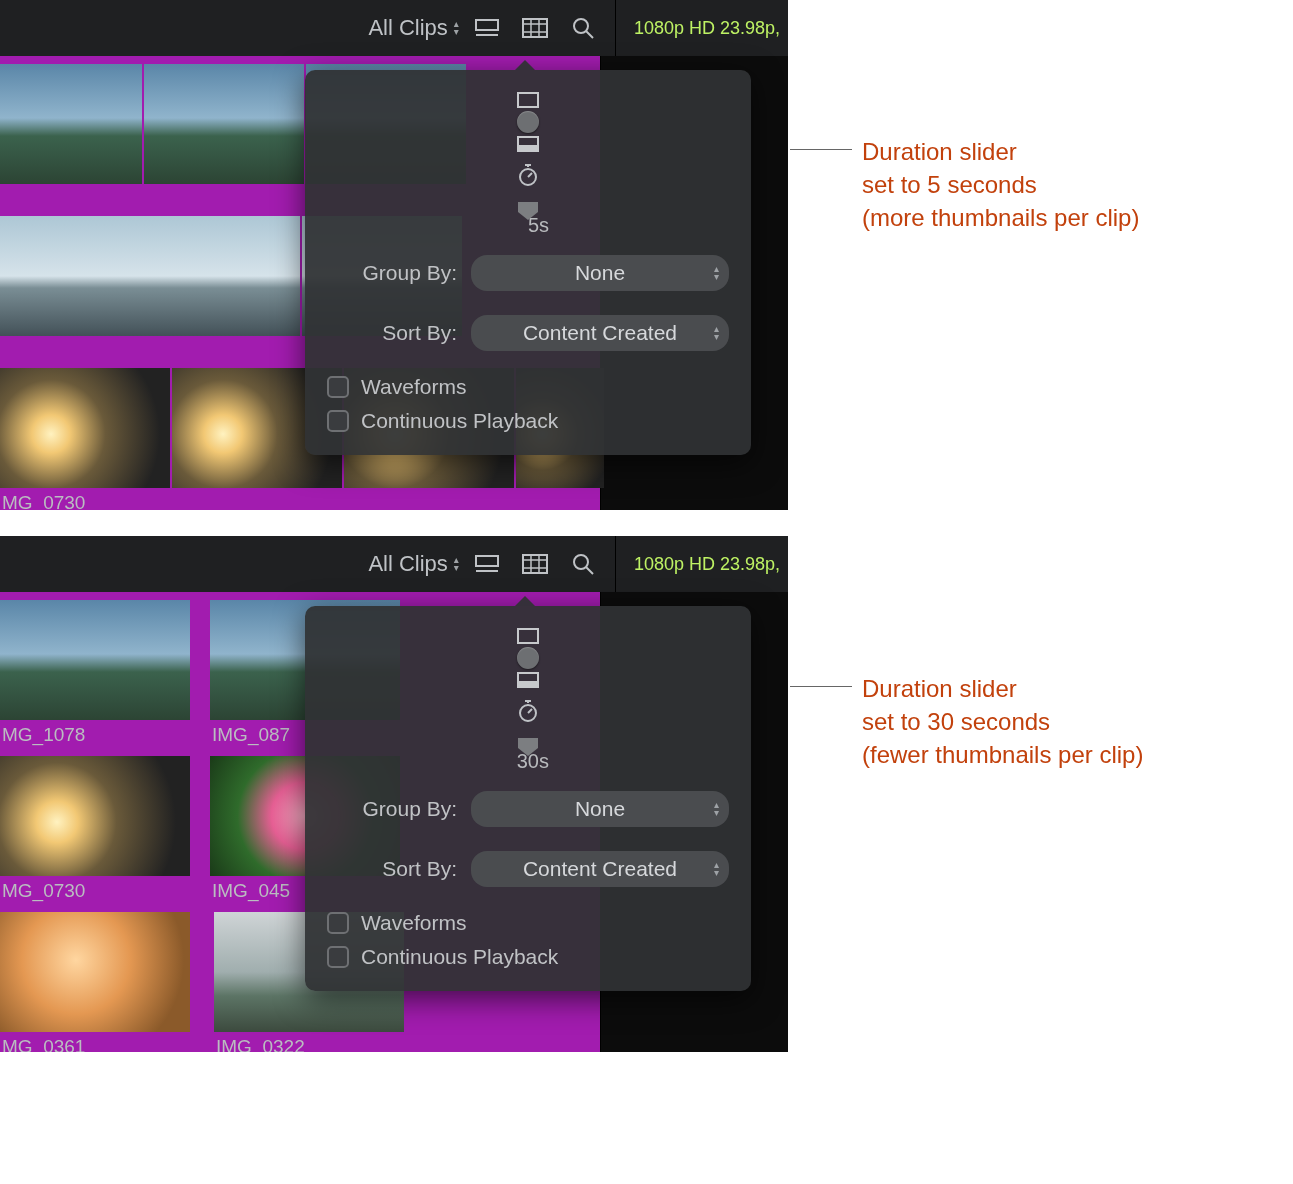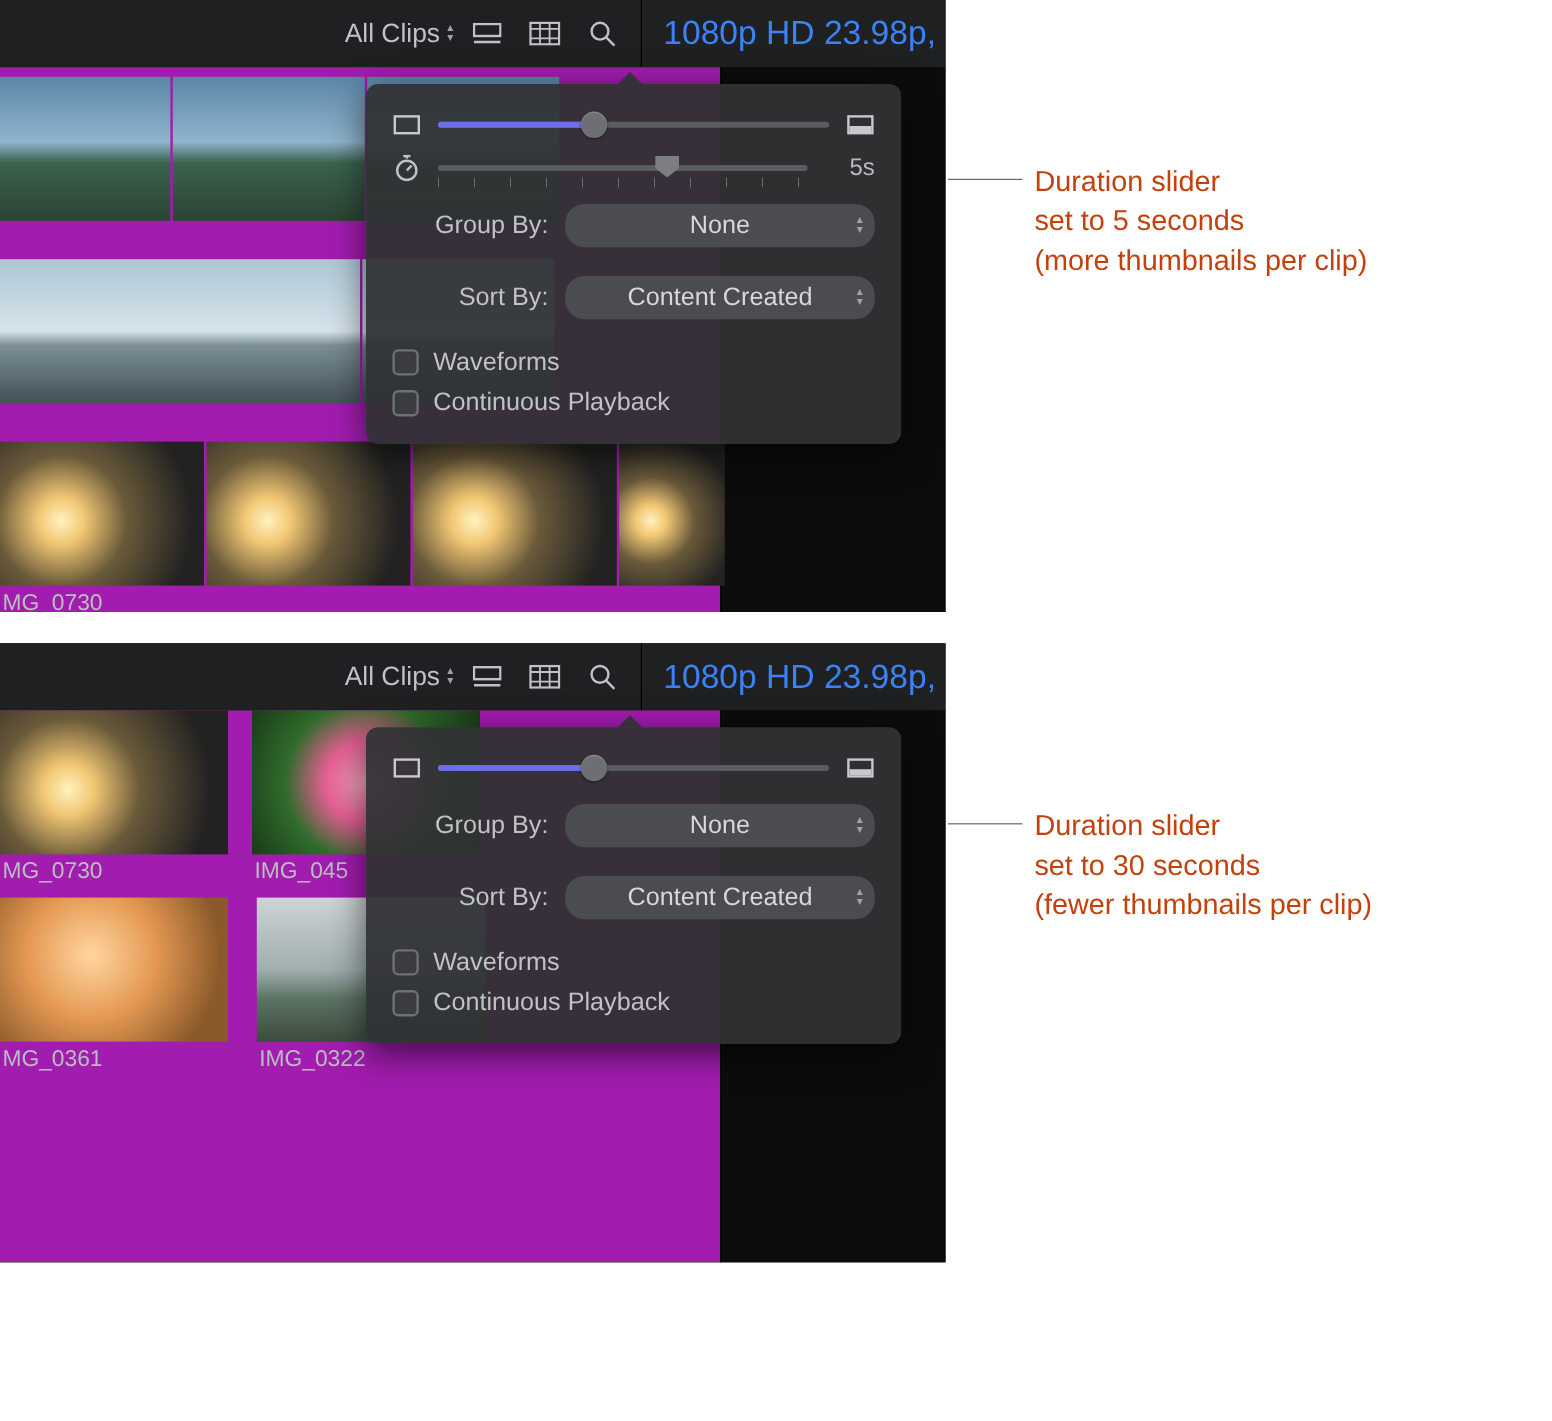--- a/index.html
+++ b/index.html
@@ -42,21 +42,21 @@
   }
   .updown {
     display: flex; flex-direction: column; font-size: 10px; line-height: 8px; color: #9ea2a6;
   }
   .ticon {
     width: 28px; height: 28px; display: flex; align-items: center; justify-content: center;
     color: #bfc2c6; margin: 0 10px; font-size: 22px;
   }
   .svgicon { stroke: #bfc2c6; fill: none; }
   .viewertext {
-    color: #3b82f6; font-size: 28px; padding: 0 0 0 18px;
+    color: #bef264; font-size: 18px; padding: 0 0 0 18px;
   }
   .clip-area {
     position: absolute; left:0; right:0; bottom:0; top:56px;
     background: #a21caf;
   }
   .viewer-area {
     position: absolute; top:56px; bottom:0; right:0; width: 188px;
     background: #0c0c0c; border-left: 1px solid #000;
   }
   
@@ -86,21 +86,21 @@
   }
   .popover::before {
     content: "";
     position: absolute;
     top: -10px; left: 210px;
     border-left: 10px solid transparent;
     border-right: 10px solid transparent;
     border-bottom: 10px solid rgba(48,50,52,0.94);
   }
   .srow {
-    display: flex; align-items: center; gap: 14px; margin-bottom: 12px;
+    display: flex; align-items: center; gap: 14px; margin-bottom: 12px; flex-direction: column;
   }
   .srow .iconbox { width: 24px; display:flex; justify-content:center; }
   .slider {
     position: relative; flex: 1; height: 24px;
   }
   .slider .track {
     position: absolute; top: 50%; left:0; right:0; height: 5px; background: #5a5c5f; border-radius: 3px; transform: translateY(-50%);
   }
   .slider .track.fill {
     background: #6d6fe8; right: auto;
@@ -298,20 +298,30 @@
       <svg width="22" height="22" class="svgicon">
           <circle cx="9" cy="9" r="7" stroke-width="2"></circle>
           <line x1="14" y1="14" x2="21" y2="21" stroke-width="2"></line>
         </svg>
     </div>
     <div class="vsep"></div>
     <div class="viewertext">1080p HD 23.98p,</div>
   </div>
   <div class="viewer-area"></div>
   <div class="clip-area" style="right:188px;">
+    <div style="display:flex; gap:20px; padding:8px 0 0 0;">
+      <div style="width:190px">
+        <div class="thumb" style="width:190px"></div>
+        <div class="cliplabel">MG_1078</div>
+      </div>
+      <div style="width:190px">
+        <div class="thumb" style="width:190px"></div>
+        <div class="cliplabel">IMG_087</div>
+      </div>
+    </div>
     <div style="display:flex; gap:20px;">
       <div style="width:190px">
         <div class="thumb sunset" style="width:190px"></div>
         <div class="cliplabel">MG_0730</div>
       </div>
       <div style="width:190px">
         <div class="thumb flower" style="width:190px"></div>
         <div class="cliplabel">IMG_045</div>
       </div>
     </div>
@@ -333,20 +343,36 @@
           <div class="thumbicon"></div>
         </div>
       <div class="slider">
         <div class="track"></div>
         <div class="track fill" style="width:40%"></div>
         <div class="knob" style="left:40%"></div>
       </div>
       <div class="iconbox">
           <div class="thumbicon full"></div>
         </div>
+    </div>
+    <div class="srow">
+      <div class="iconbox">
+        <svg width="22" height="22" class="svgicon">
+            <circle cx="11" cy="13" r="8" stroke-width="2"></circle>
+            <line x1="11" y1="3" x2="11" y2="0" stroke-width="2"></line>
+            <line x1="8" y1="1" x2="14" y2="1" stroke-width="2"></line>
+            <line x1="11" y1="13" x2="15" y2="9" stroke-width="2"></line>
+          </svg>
+      </div>
+      <div class="slider">
+        <div class="track"></div>
+        <div class="ticks"></div>
+        <div class="pointer" style="left:50%"></div>
+      </div>
+      <div class="durlabel">30s</div>
     </div>
     <div class="formrow" style="margin-top:18px;">
       <label>Group By:</label>
       <div class="select">
         <span>None</span>
         <span class="updown">
             <span>▴</span>
             <span>▾</span>
           </span>
       </div>

